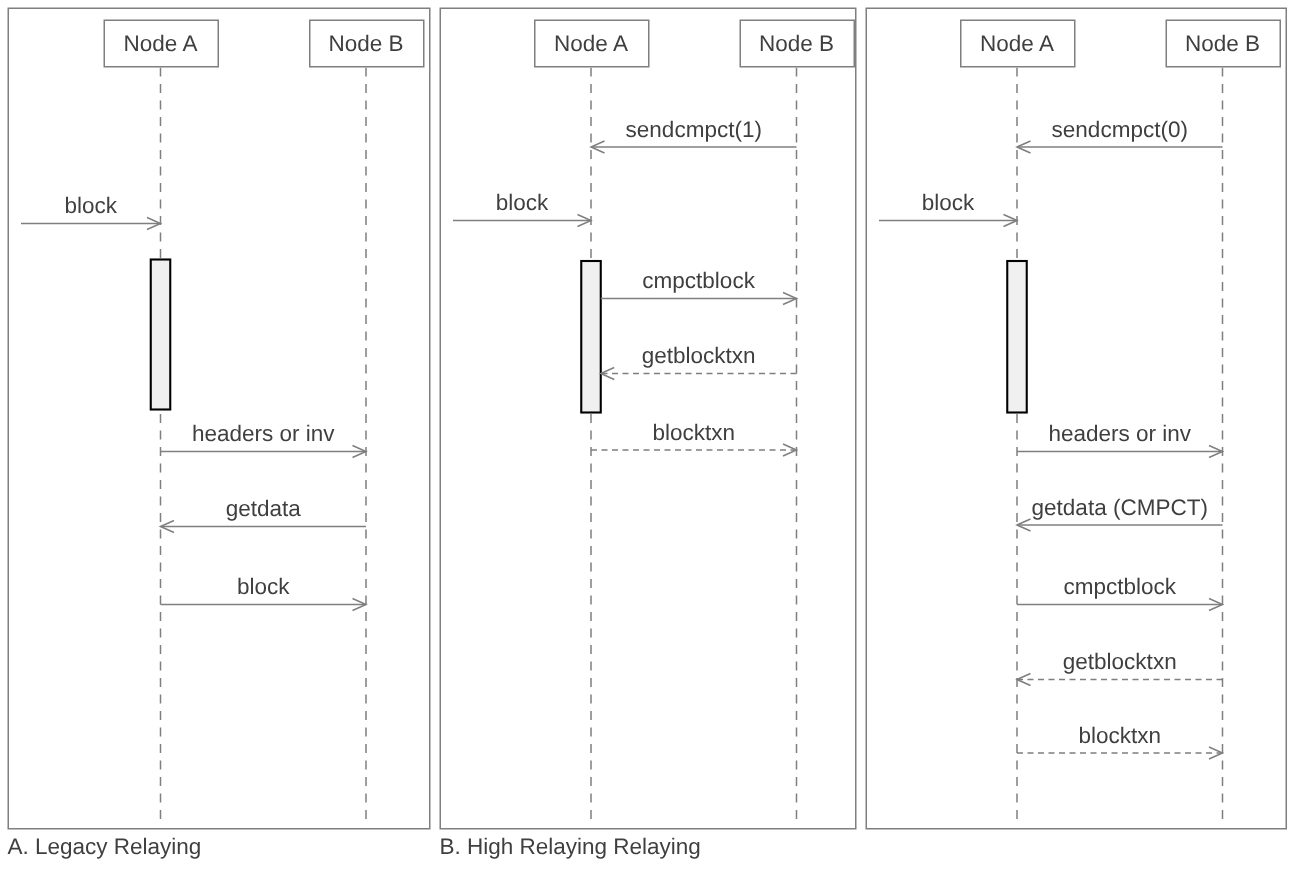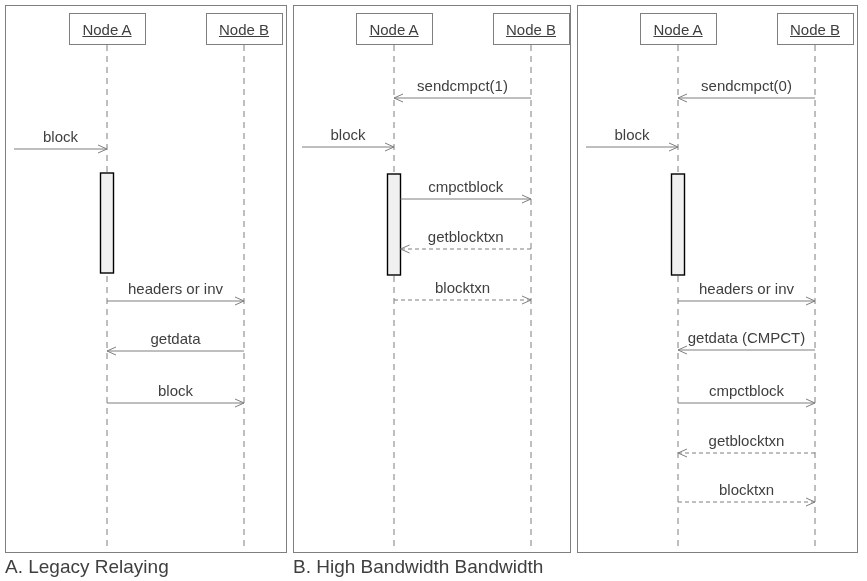--- a/index.html
+++ b/index.html
@@ -33,25 +33,25 @@
     border: 1px solid #7f7f7f;
     background: #ffffff;
     box-sizing: border-box;
     display: flex;
     align-items: center;
     justify-content: center;
     font-size: 15px;
     color: #3f3f3f;
     z-index: 2;
   }
-  .node-box span { text-decoration: underline; }
+  .node-box span { }
   .caption {
     position: absolute;
     top: 556px;
-    font-size: 19px;
+    font-size: 15px;
     color: #3f3f3f;
     white-space: nowrap;
   }
 </style>
 </head>
 <body>
 
 <div class="canvas">
 
   <div class="panel" style="left: 5px; width: 282px;">
@@ -138,15 +138,15 @@
         <line x1="237" y1="447" x2="100" y2="447" stroke="#7f7f7f" stroke-width="1" stroke-dasharray="4 3"></line>
         <polyline points="109,443 100,447 109,451" fill="none" stroke="#7f7f7f" stroke-width="1"></polyline>
         <text x="168.5" y="440" text-anchor="middle" font-size="15" fill="#3f3f3f" font-family="&quot;Liberation Sans&quot;, sans-serif">getblocktxn</text>
         <line x1="100" y1="496" x2="237" y2="496" stroke="#7f7f7f" stroke-width="1" stroke-dasharray="4 3"></line>
         <polyline points="228,492 237,496 228,500" fill="none" stroke="#7f7f7f" stroke-width="1"></polyline>
         <text x="168.5" y="489" text-anchor="middle" font-size="15" fill="#3f3f3f" font-family="&quot;Liberation Sans&quot;, sans-serif">blocktxn</text>
       </svg>
   </div>
 
   <div class="caption" style="left: 5px;">A. Legacy Relaying</div>
-  <div class="caption" style="left: 293px;">B. High Bandwidth Bandwidth</div>
+  <div class="caption" style="left: 293px;">B. High Relaying Relaying</div>
 
 </div>
 
 </body></html>

